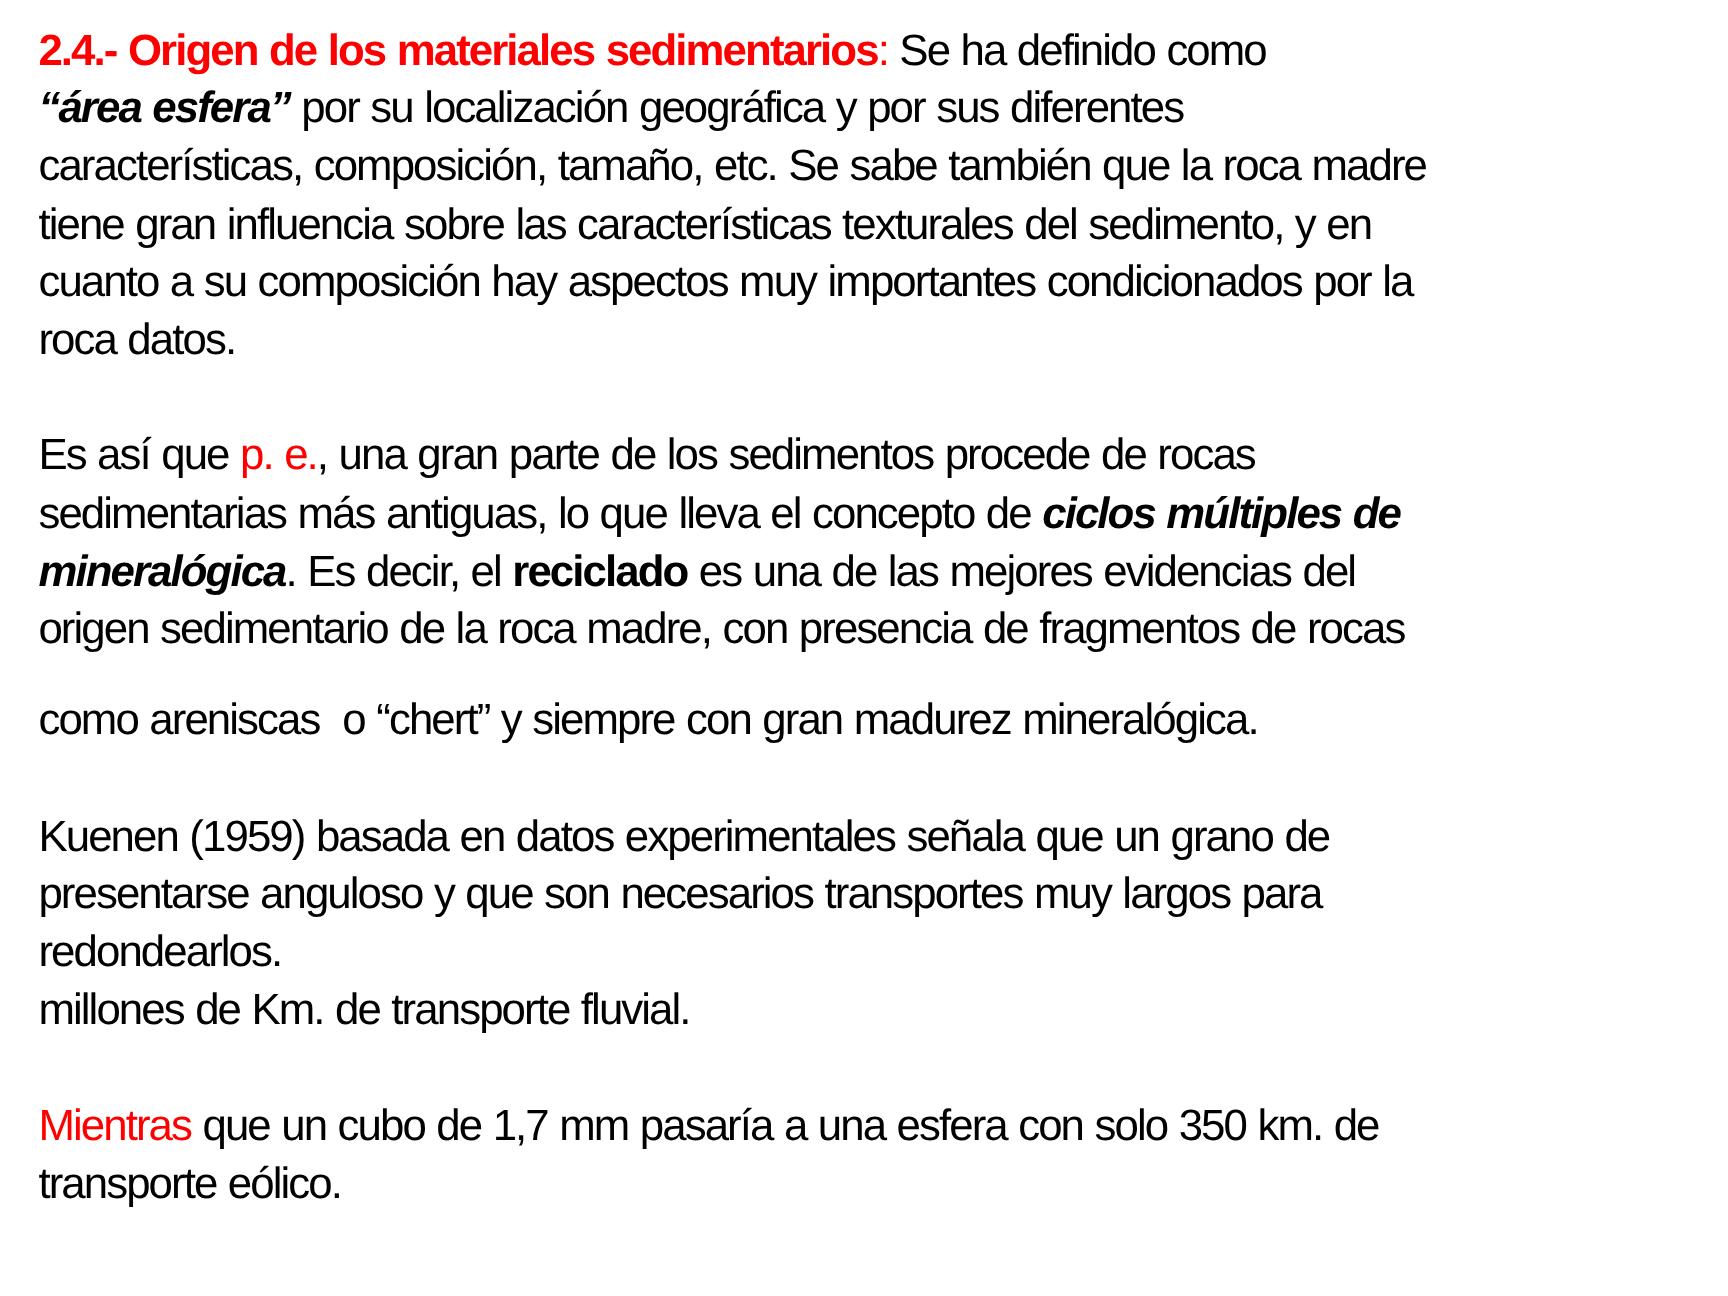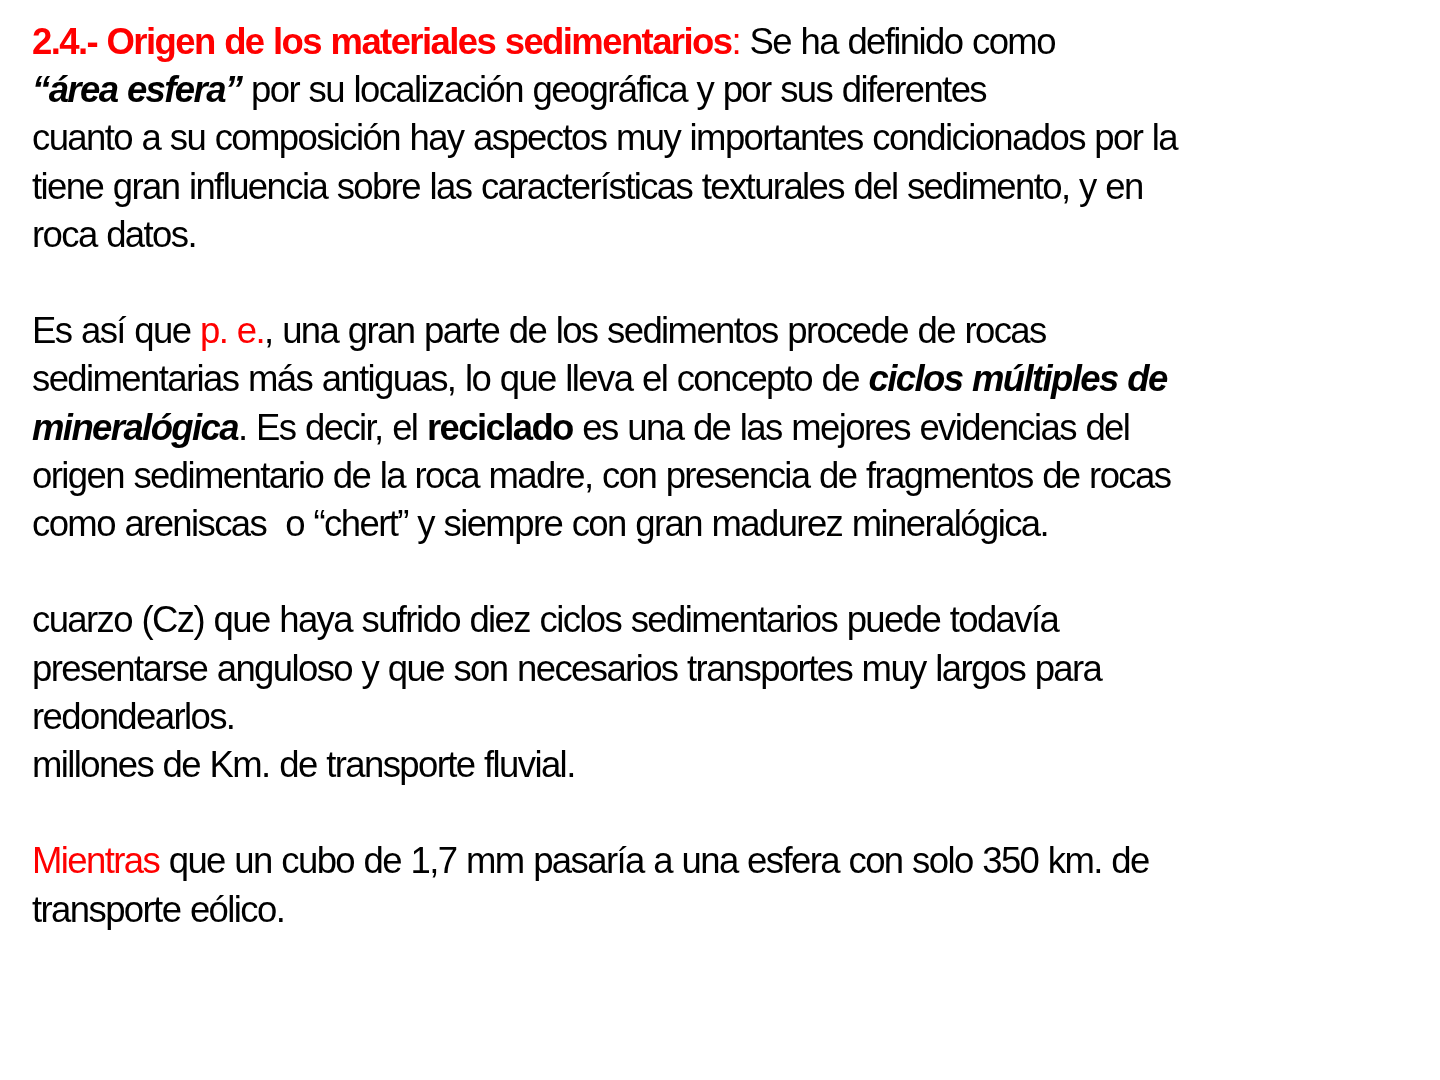--- a/index.html
+++ b/index.html
@@ -36,35 +36,36 @@
     .line { display: block; white-space: nowrap; }
   </style>
 </head>
 <body>
 
 <div class="page">
 
   <p class="para">
     <span class="line"><span class="red bold">2.4.- Origen de los materiales sedimentarios</span><span class="red">:</span><span> Se ha definido como</span></span>
     <span class="line"><span class="bi">“área esfera”</span><span> por su localización geográfica y por sus diferentes</span></span>
+    <span class="line">características, composición, tamaño, etc. Se sabe también que la roca madre</span>
+    <span class="line">tiene gran influencia sobre las características texturales del sedimento, y en</span>
     <span class="line">cuanto a su composición hay aspectos muy importantes condicionados por la</span>
-    <span class="line">tiene gran influencia sobre las características texturales del sedimento, y en</span>
     <span class="line">roca datos.</span>
   </p>
 
   <p class="para">
     <span class="line"><span>Es así que </span><span class="red">p. e.</span><span>, una gran parte de los sedimentos procede de rocas</span></span>
     <span class="line"><span>sedimentarias más antiguas, lo que lleva el concepto de </span><span class="bi">ciclos múltiples de</span></span>
     <span class="line"><span class="bi">mineralógica</span><span>. Es decir, el </span><span class="bold">reciclado</span><span> es una de las mejores evidencias del</span></span>
     <span class="line">origen sedimentario de la roca madre, con presencia de fragmentos de rocas</span>
-    <span class="line" style="white-space: pre;">como areniscas  o “chert” y siempre con gran madurez mineralógica.</span>
+    <span class="line" style="white-space: pre; margin-top: 28px;">como areniscas  o “chert” y siempre con gran madurez mineralógica.</span>
   </p>
 
   <p class="para">
-    <span class="line">cuarzo (Cz) que haya sufrido diez ciclos sedimentarios puede todavía</span>
+    <span class="line">Kuenen (1959) basada en datos experimentales señala que un grano de</span>
     <span class="line">presentarse anguloso y que son necesarios transportes muy largos para</span>
     <span class="line">redondearlos.</span>
     <span class="line">millones de Km. de transporte fluvial.</span>
   </p>
 
   <p class="para tight">
     <span class="line"><span class="red">Mientras</span><span> que un cubo de 1,7 mm pasaría a una esfera con solo 350 km. de</span></span>
     <span class="line">transporte eólico.</span>
   </p>
 

